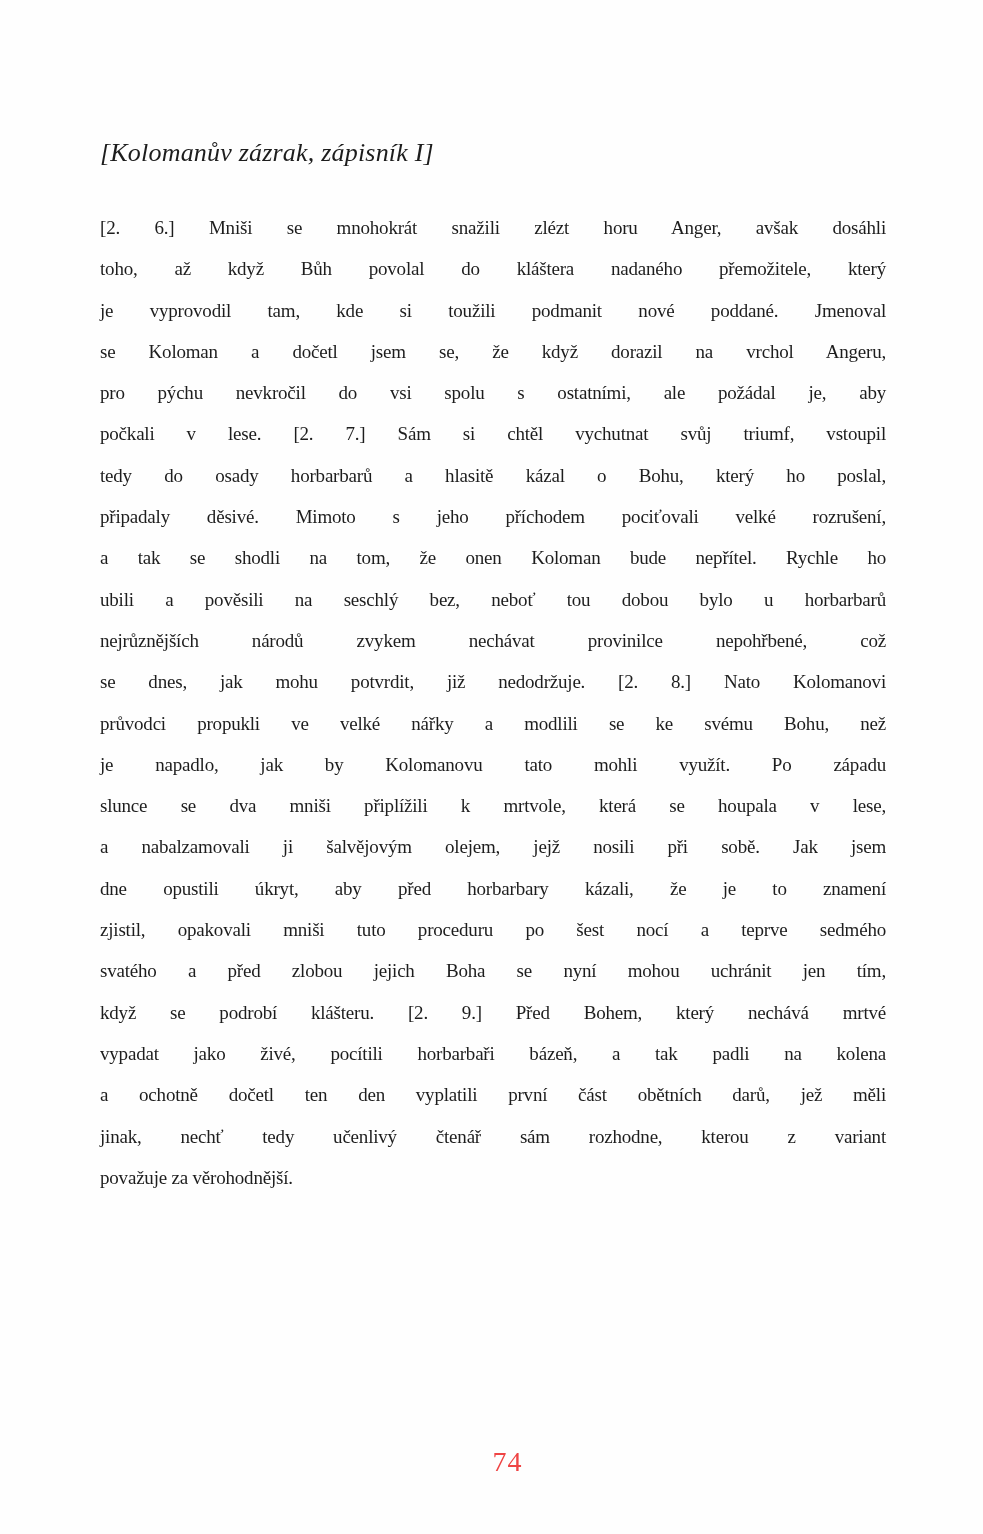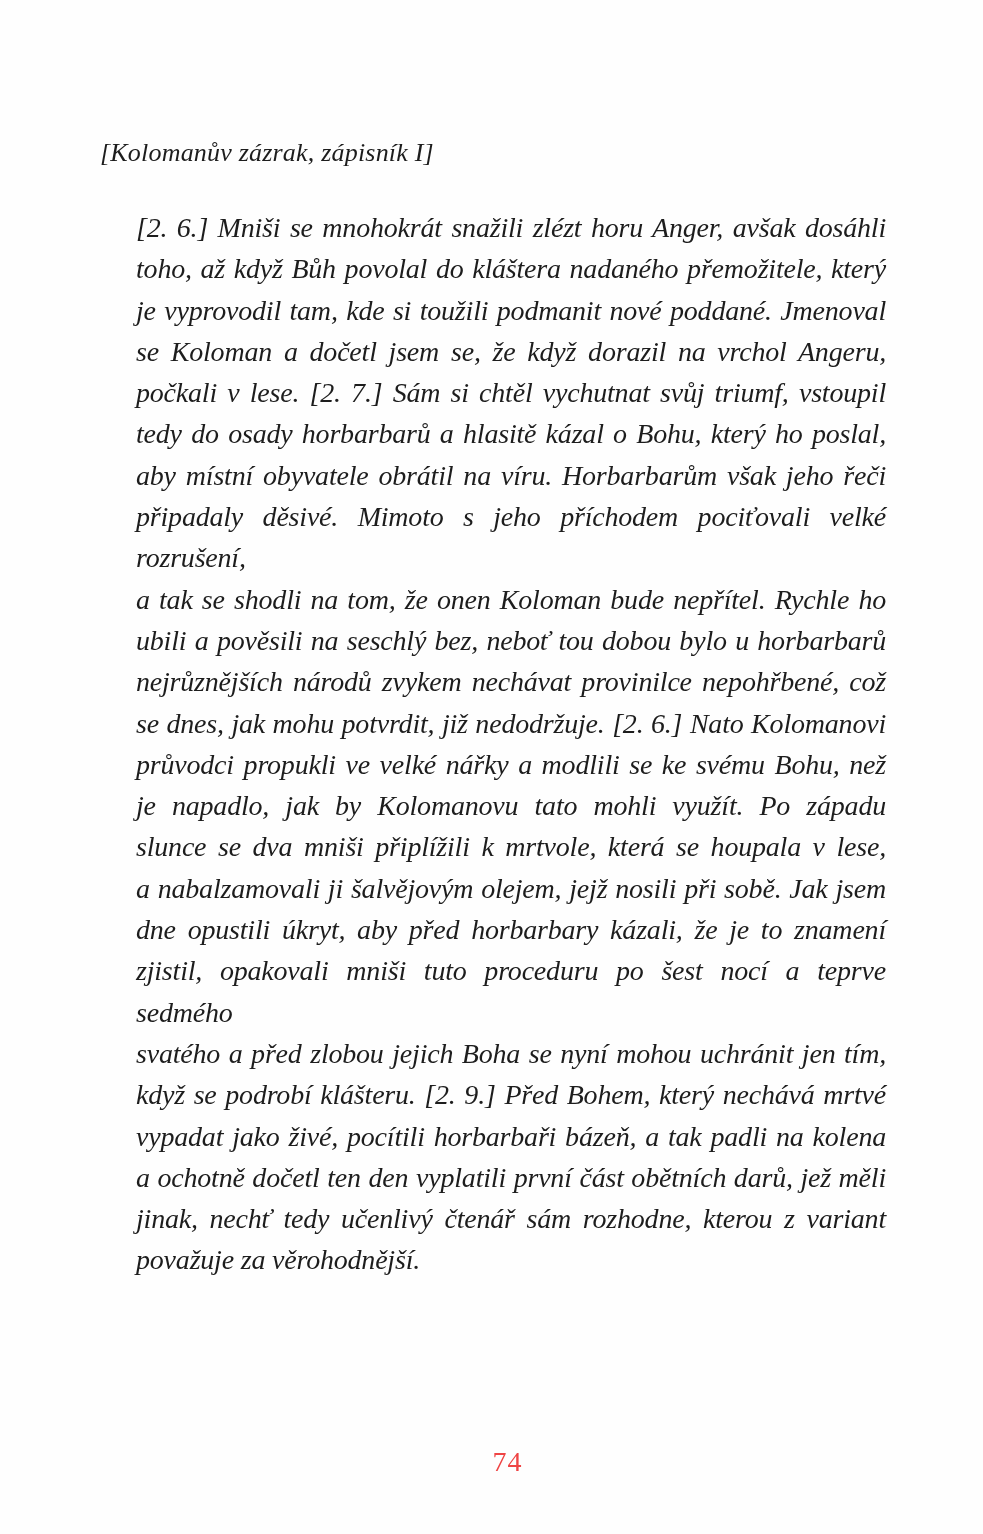--- a/index.html
+++ b/index.html
@@ -28,28 +28,26 @@
     letter-spacing: 0.2px;
     white-space: nowrap;
   }
   .body-text {
     position: absolute;
     left: 100px;
     top: 207px;
     width: 786px;
   }
   .line {
-    font-style: italic;
-    font-size: 28px;
+    font-size: 19px;
     line-height: 41.3px;
     letter-spacing: -0.2px;
     text-align: justify;
     text-align-last: justify;
     white-space: normal;
-    margin-left: 36px;
   }
   .line.line-last {
     text-align: center;
     text-align-last: left;
   }
   .page-number {
     position: absolute;
     left: 0;
     top: 1446px;
     width: 100%;
@@ -65,28 +63,28 @@
 
 <div class="page">
 
   <div class="heading">[Kolomanův zázrak, zápisník I]</div>
 
   <div class="body-text">
     <div class="line">[2. 6.] Mniši se mnohokrát snažili zlézt horu Anger, avšak dosáhli</div>
     <div class="line">toho, až když Bůh povolal do kláštera nadaného přemožitele, který</div>
     <div class="line">je vyprovodil tam, kde si toužili podmanit nové poddané. Jmenoval</div>
     <div class="line">se Koloman a dočetl jsem se, že když dorazil na vrchol Angeru,</div>
+    <div class="line">pro pýchu nevkročil do vsi spolu s ostatními, ale požádal je, aby</div>
     <div class="line">počkali v lese. [2. 7.] Sám si chtěl vychutnat svůj triumf, vstoupil</div>
     <div class="line">tedy do osady horbarbarů a hlasitě kázal o Bohu, který ho poslal,</div>
-    <div class="line">aby místní obyvatele obrátil na víru. Horbarbarům však jeho řeči</div>
     <div class="line">připadaly děsivé. Mimoto s jeho příchodem pociťovali velké rozrušení,</div>
     <div class="line">a tak se shodli na tom, že onen Koloman bude nepřítel. Rychle ho</div>
     <div class="line">ubili a pověsili na seschlý bez, neboť tou dobou bylo u horbarbarů</div>
     <div class="line">nejrůznějších národů zvykem nechávat provinilce nepohřbené, což</div>
-    <div class="line">se dnes, jak mohu potvrdit, již nedodržuje. [2. 6.] Nato Kolomanovi</div>
+    <div class="line">se dnes, jak mohu potvrdit, již nedodržuje. [2. 8.] Nato Kolomanovi</div>
     <div class="line">průvodci propukli ve velké nářky a modlili se ke svému Bohu, než</div>
     <div class="line">je napadlo, jak by Kolomanovu tato mohli využít. Po západu</div>
     <div class="line">slunce se dva mniši připlížili k mrtvole, která se houpala v lese,</div>
     <div class="line">a nabalzamovali ji šalvějovým olejem, jejž nosili při sobě. Jak jsem</div>
     <div class="line">dne opustili úkryt, aby před horbarbary kázali, že je to znamení</div>
     <div class="line">zjistil, opakovali mniši tuto proceduru po šest nocí a teprve sedmého</div>
     <div class="line">svatého a před zlobou jejich Boha se nyní mohou uchránit jen tím,</div>
     <div class="line">když se podrobí klášteru. [2. 9.] Před Bohem, který nechává mrtvé</div>
     <div class="line">vypadat jako živé, pocítili horbarbaři bázeň, a tak padli na kolena</div>
     <div class="line">a ochotně dočetl ten den vyplatili první část obětních darů, jež měli</div>

